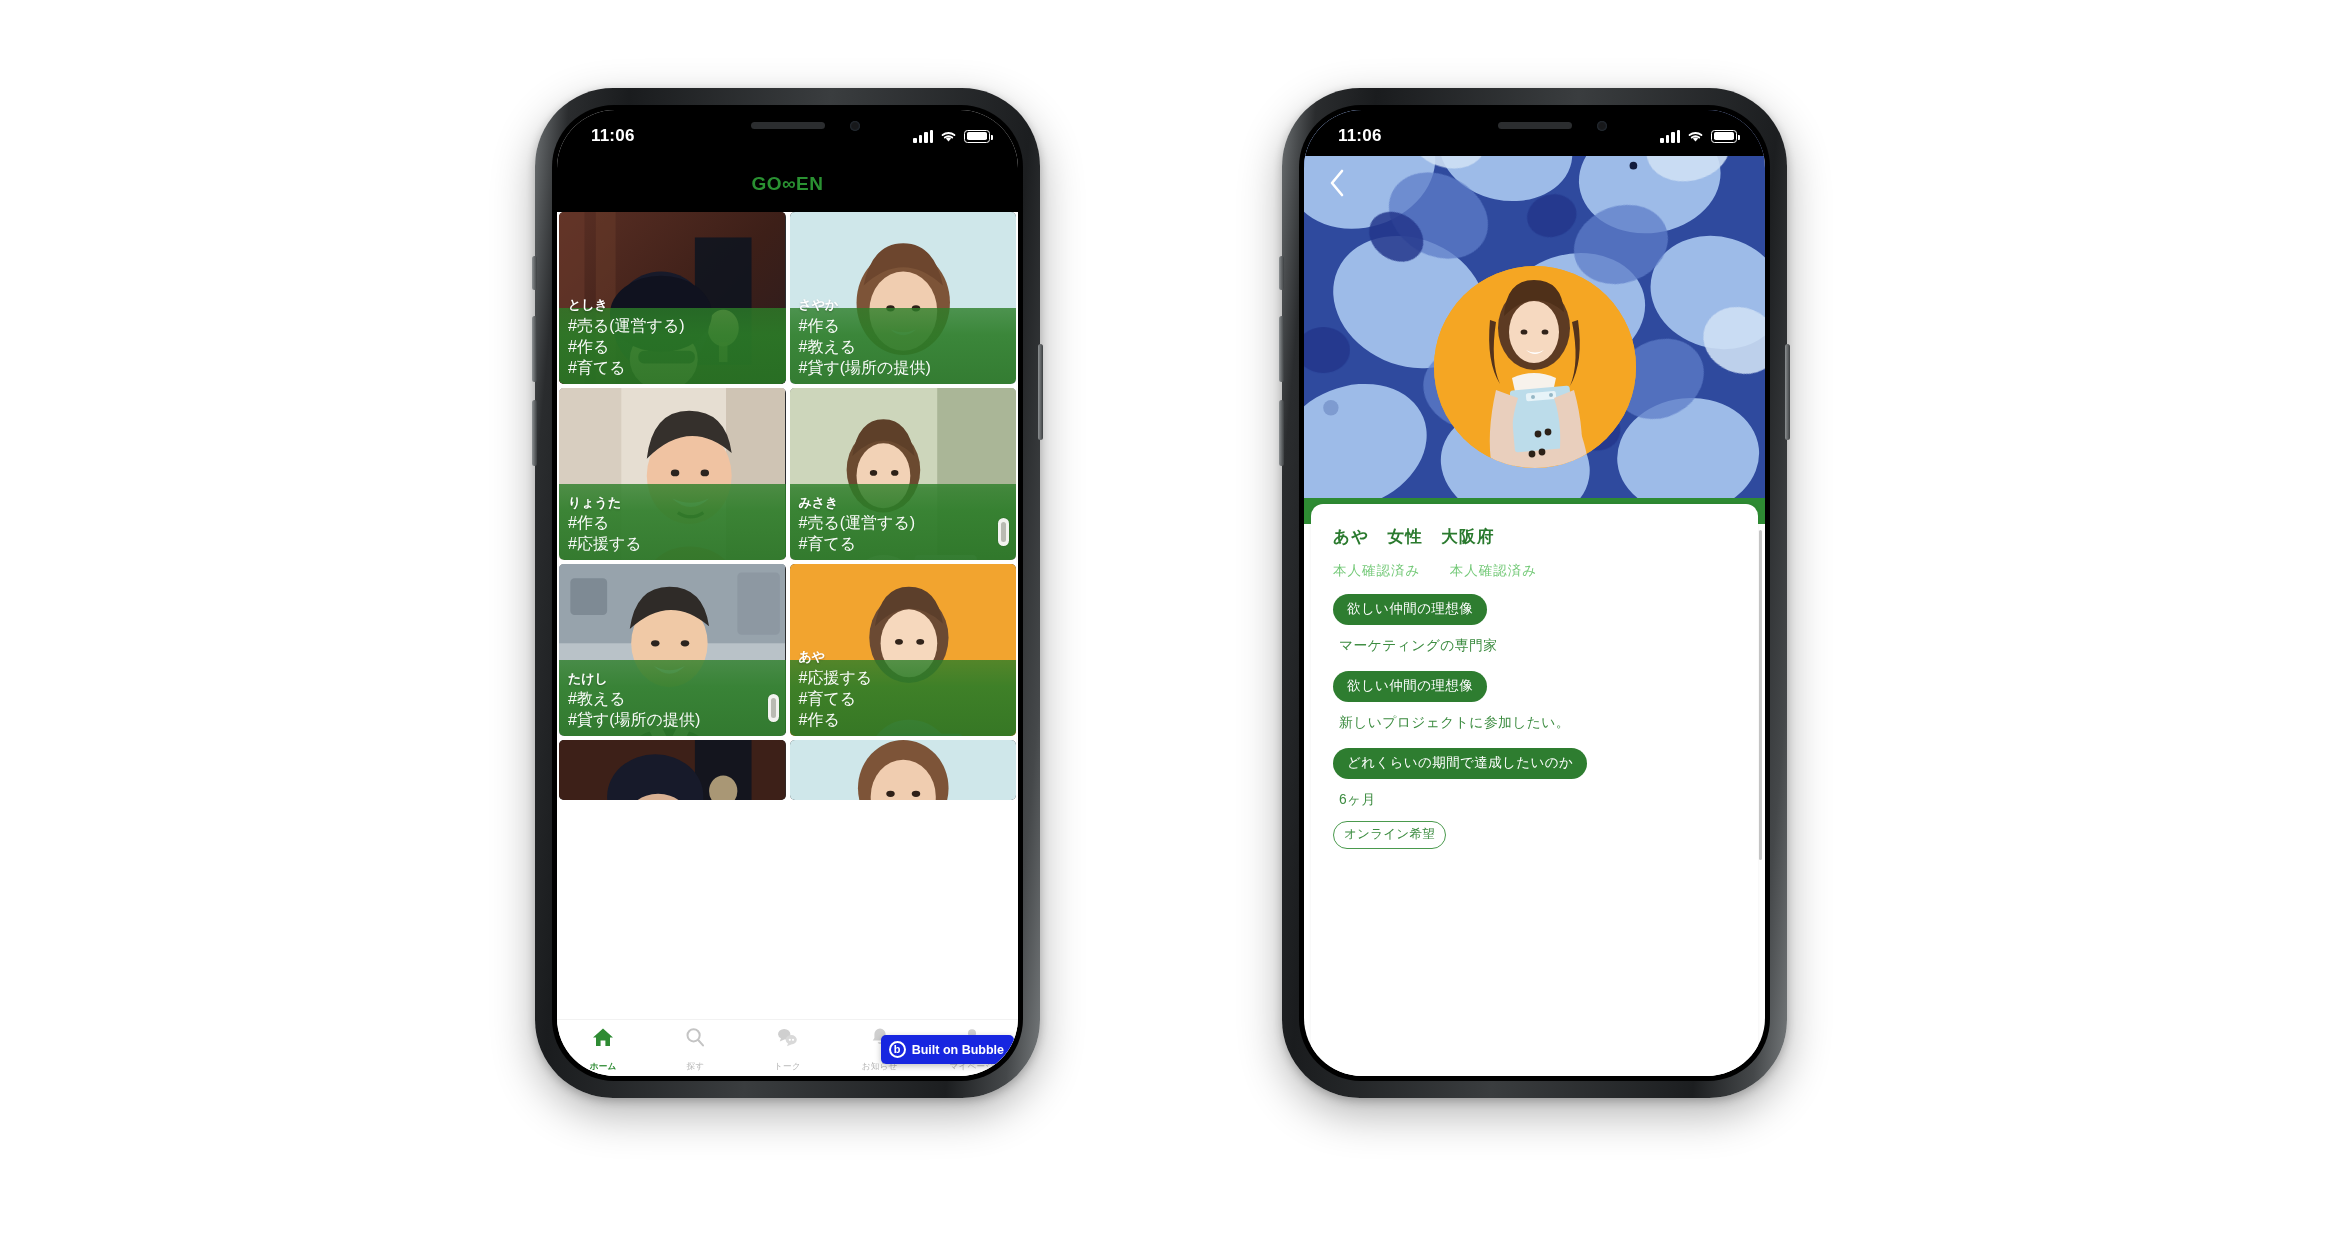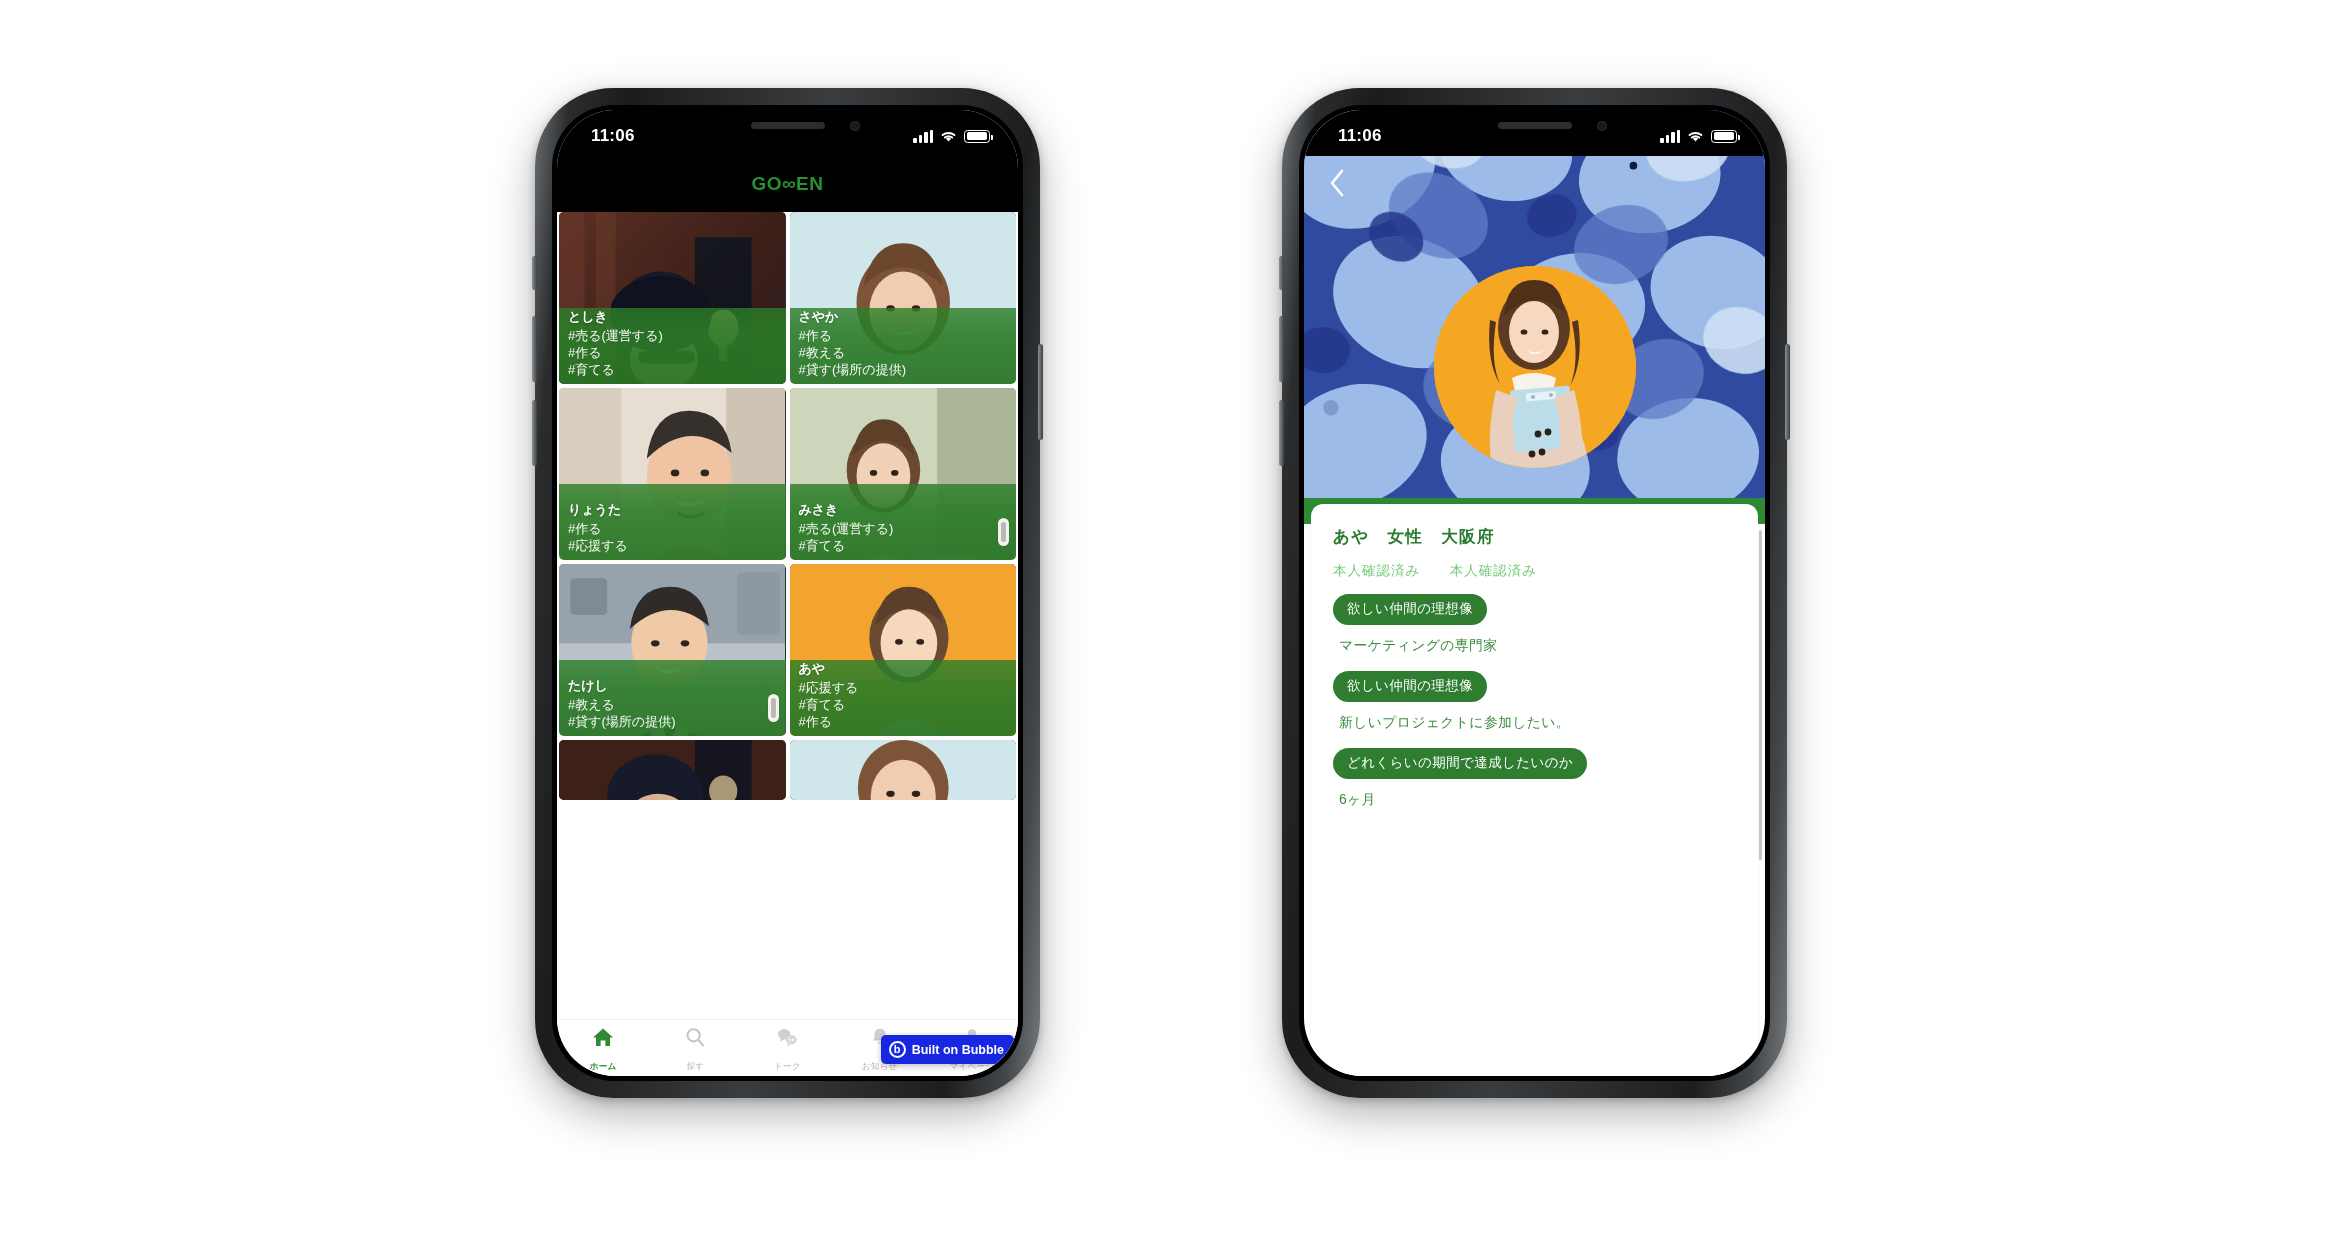--- a/index.html
+++ b/index.html
@@ -90,21 +90,21 @@
     background:#2c2e30;
   }
   .card .photo { position:absolute; inset:0; }
   .card .tint {
     position:absolute; left:0; right:0; bottom:0; height:76px;
     background:linear-gradient(180deg, rgba(44,126,40,0.80) 0%, rgba(43,124,39,0.90) 35%, rgba(40,116,36,0.93) 100%);
     border-bottom-left-radius:5px; border-bottom-right-radius:5px;
   }
   .card .meta { position:absolute; left:9px; bottom:6px; right:9px; color:#fff; z-index:3; }
   .card .cname { font-size:13px; font-weight:700; line-height:1.25; margin-bottom:1px; text-shadow:0 1px 2px rgba(0,0,0,.25); }
-  .card .ctag  { font-size:13px; line-height:1.32; opacity:0.97; }
+  .card .ctag  { font-size:16px; line-height:1.32; opacity:0.97; }
   .scroll-pill {
     position:absolute; right:7px; bottom:14px; width:11px; height:28px;
     background:#f3f3f0; border-radius:6px; z-index:4;
     box-shadow:0 0 0 1px rgba(0,0,0,0.05);
   }
   .scroll-pill i { position:absolute; inset:4px 3px; background:#b9bab2; border-radius:4px; }
 
   .tabbar {
     position:absolute; left:0; bottom:0; width:100%; height:56px;
     background:#fff; display:flex; align-items:center; z-index:25;
@@ -526,20 +526,23 @@
           <div class="pill-solid">欲しい仲間の理想像</div>
           <div class="p-body">マーケティングの専門家</div>
 
 
           <div class="pill-solid">欲しい仲間の理想像</div>
           <div class="p-body">新しいプロジェクトに参加したい。</div>
 
           <div class="pill-solid">どれくらいの期間で達成したいのか</div>
           <div class="p-body" style="margin-bottom:10px">6ヶ月</div>
 
+          <div class="chips">
+            <span class="chip cut">オンライン希望</span>
+          </div>
         </div>
 
         <div class="right-scrollbar"></div>
 
         <div class="notch">
           <div class="speaker"></div>
           <div class="cam"></div>
         </div>
 
         <div class="statusbar">

